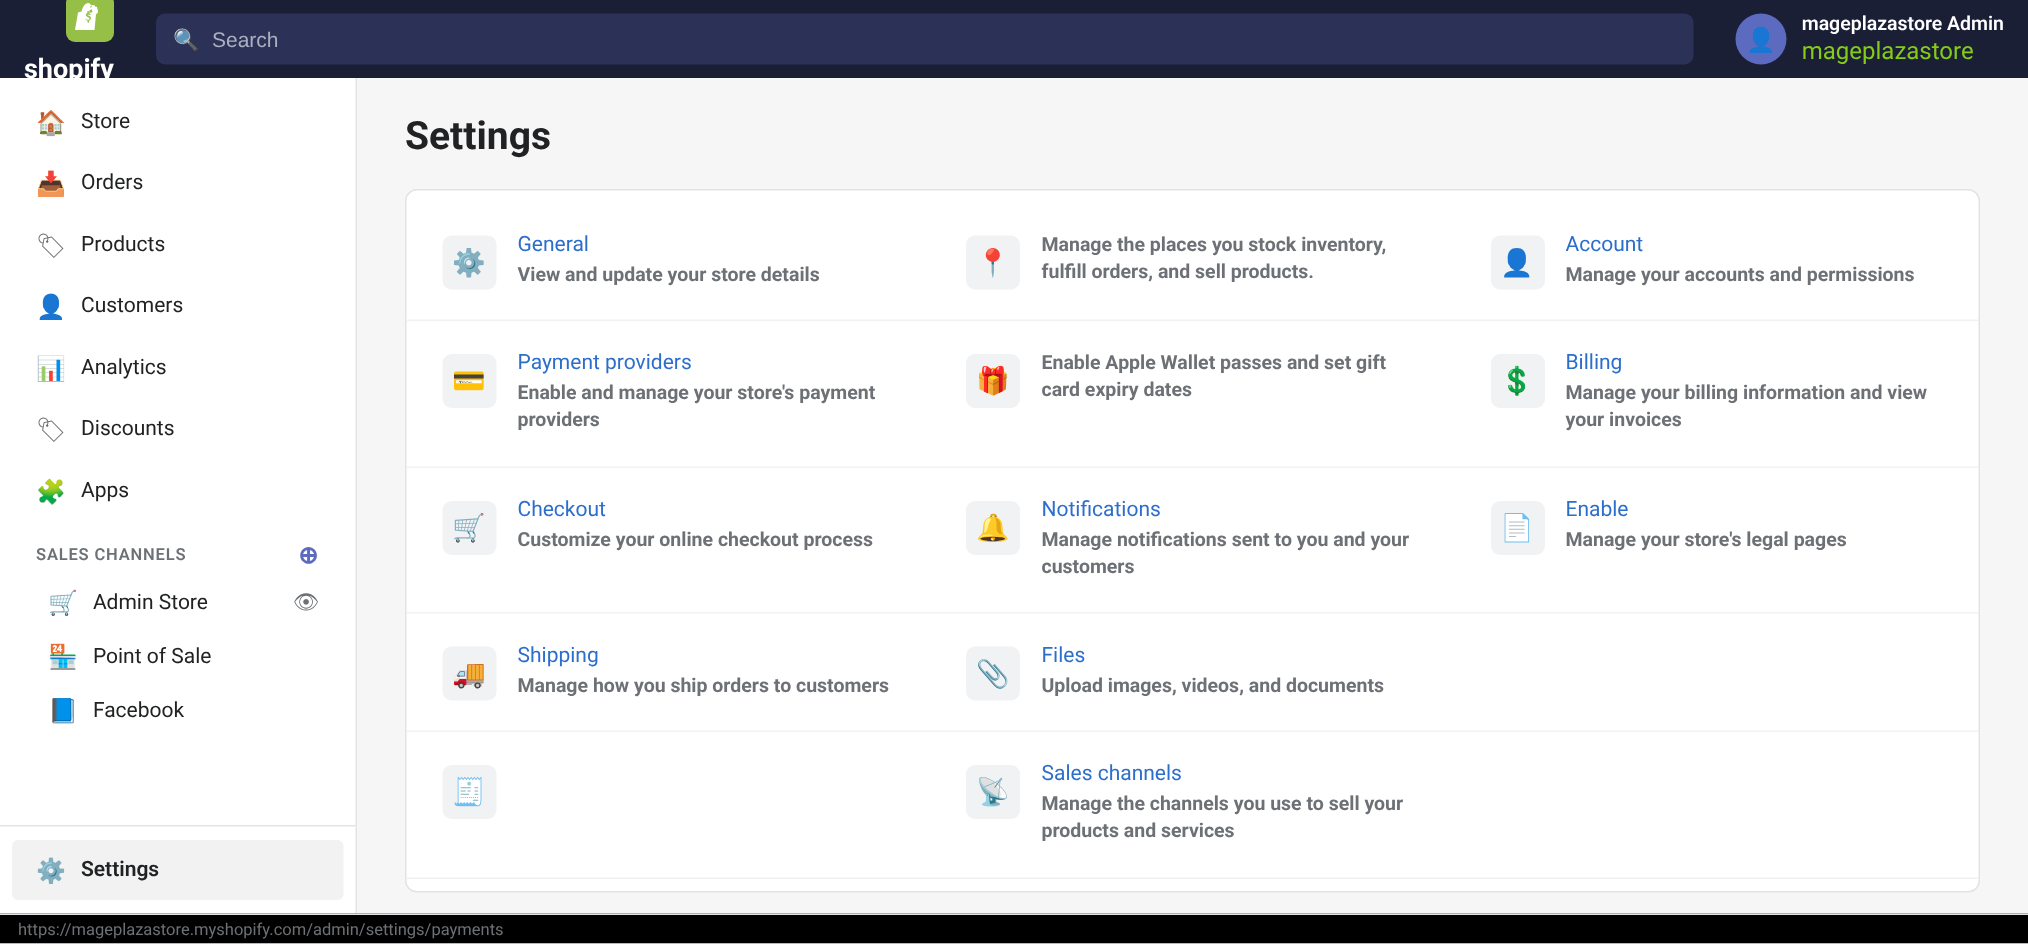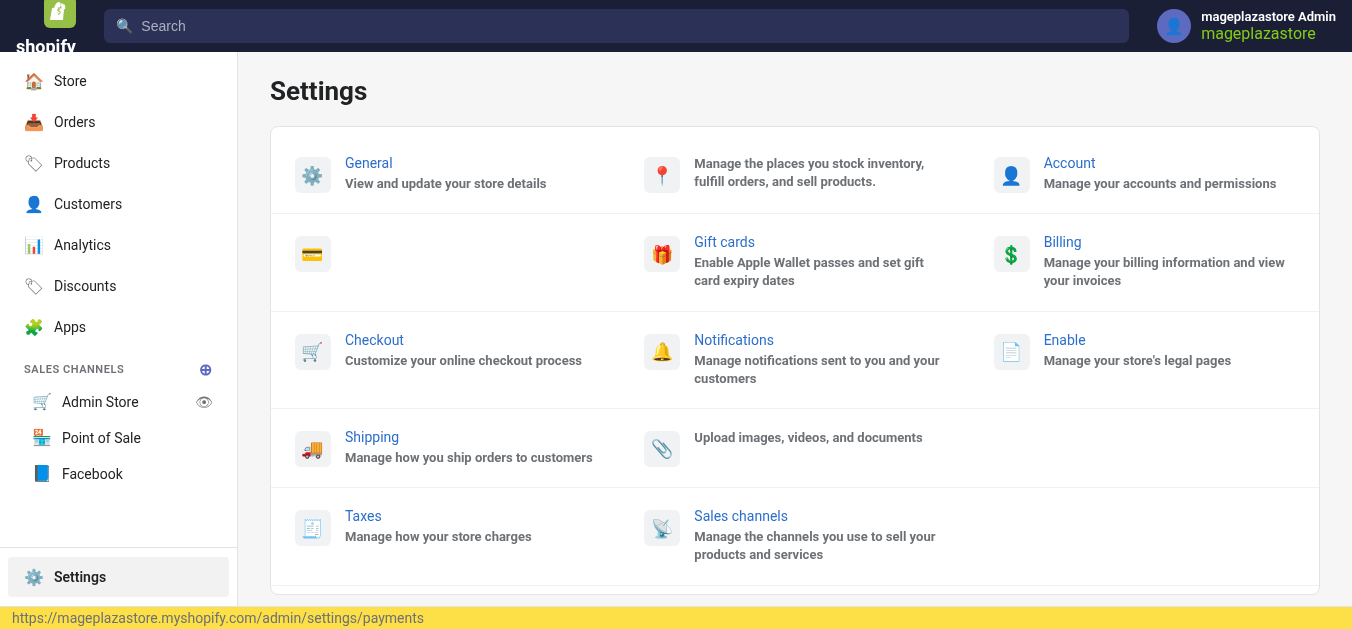--- a/index.html
+++ b/index.html
@@ -195,24 +195,24 @@
 
     
     .sidebar-bottom {
       margin-top: auto;
       border-top: 1px solid #e1e3e5;
       padding: 8px 0;
     }
 
     
     .status-bar {
-      background: #fde047;
+      background: #000000;
       border-top: 1px solid #e1e3e5;
       padding: 3px 12px;
-      font-size: 14px;
+      font-size: 11px;
       color: #6d7175;
       flex-shrink: 0;
     }
   </style>
 </head>
 <body>
 
 <nav class="top-nav">
   <div class="logo-area">
     <div class="logo-icon">
@@ -330,25 +330,28 @@
   </div>
           <div class="settings-item">
     <div class="settings-item-icon">👤</div>
     <div class="settings-item-text">
       <div class="settings-item-title">Account</div>
       <div class="settings-item-desc">Manage your accounts and permissions</div>
     </div>
   </div>
           <div class="settings-item">
     <div class="settings-item-icon">💳</div>
+    <div class="settings-item-text">
+      <div class="settings-item-title">Payment providers</div>
+      <div class="settings-item-desc">Enable and manage your store's payment providers</div>
+    </div>
   </div>
           <div class="settings-item">
     <div class="settings-item-icon">🎁</div>
     <div class="settings-item-text">
-      <div class="settings-item-title">Gift cards</div>
       <div class="settings-item-desc">Enable Apple Wallet passes and set gift card expiry dates</div>
     </div>
   </div>
           <div class="settings-item">
     <div class="settings-item-icon">💲</div>
     <div class="settings-item-text">
       <div class="settings-item-title">Billing</div>
       <div class="settings-item-desc">Manage your billing information and view your invoices</div>
     </div>
   </div>
@@ -376,30 +379,27 @@
           <div class="settings-item">
     <div class="settings-item-icon">🚚</div>
     <div class="settings-item-text">
       <div class="settings-item-title">Shipping</div>
       <div class="settings-item-desc">Manage how you ship orders to customers</div>
     </div>
   </div>
           <div class="settings-item">
     <div class="settings-item-icon">📎</div>
     <div class="settings-item-text">
+      <div class="settings-item-title">Files</div>
       <div class="settings-item-desc">Upload images, videos, and documents</div>
     </div>
   </div>
           <div style="padding: 20px 24px; border-bottom: 1px solid rgb(241, 241, 241);"></div>
           <div class="settings-item">
     <div class="settings-item-icon">🧾</div>
-    <div class="settings-item-text">
-      <div class="settings-item-title">Taxes</div>
-      <div class="settings-item-desc">Manage how your store charges</div>
-    </div>
   </div>
           <div class="settings-item">
     <div class="settings-item-icon">📡</div>
     <div class="settings-item-text">
       <div class="settings-item-title">Sales channels</div>
       <div class="settings-item-desc">Manage the channels you use to sell your products and services</div>
     </div>
   </div>
           <div style="padding: 20px 24px; border-bottom: 1px solid rgb(241, 241, 241);"></div>
         </div>

